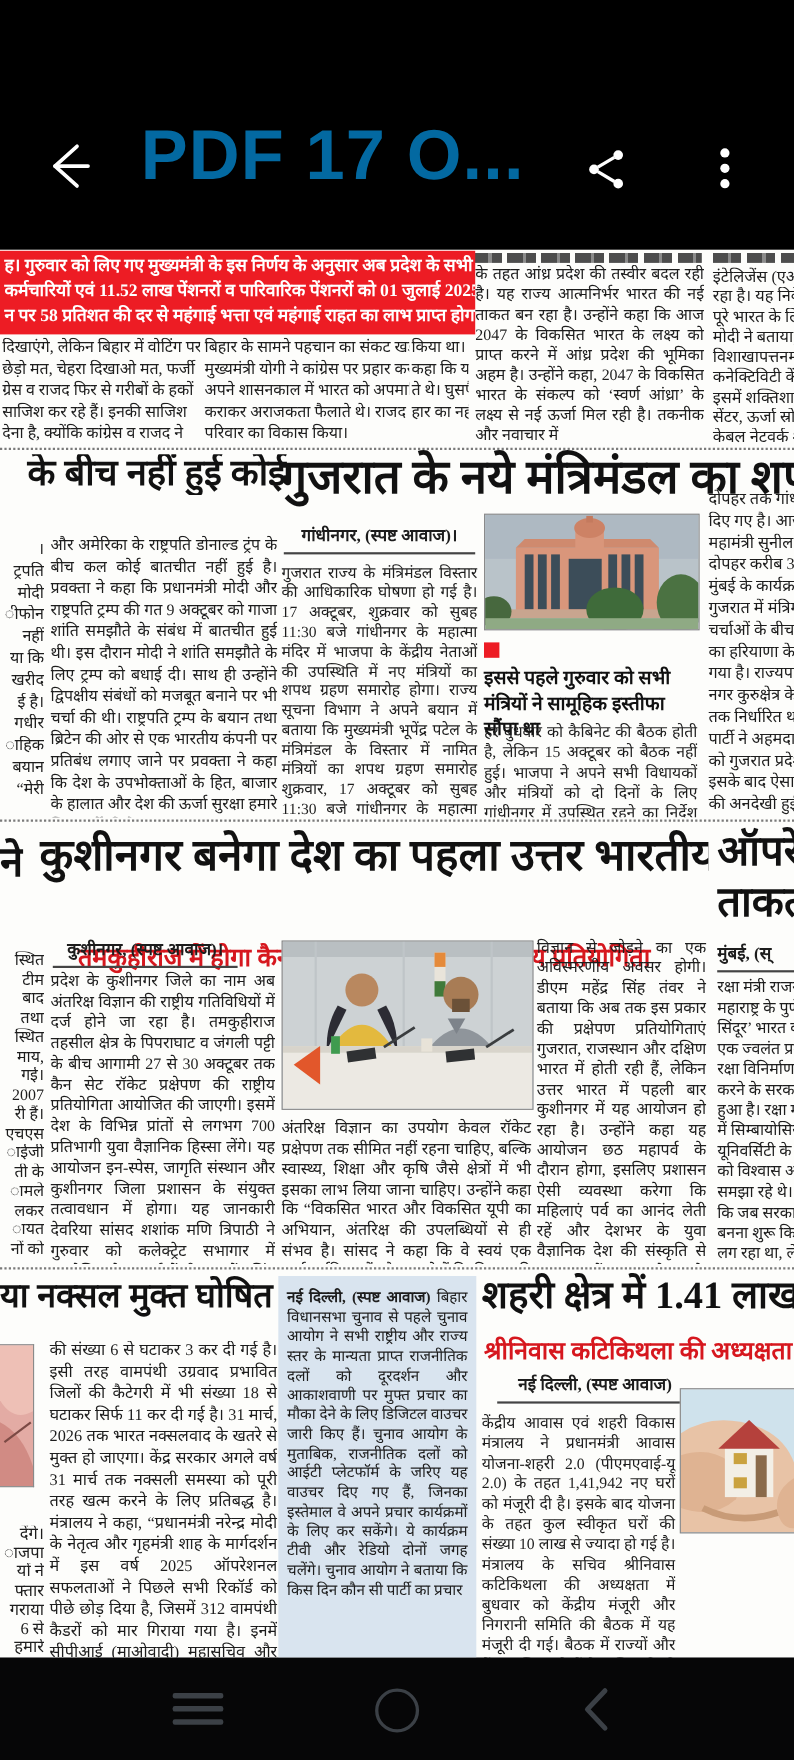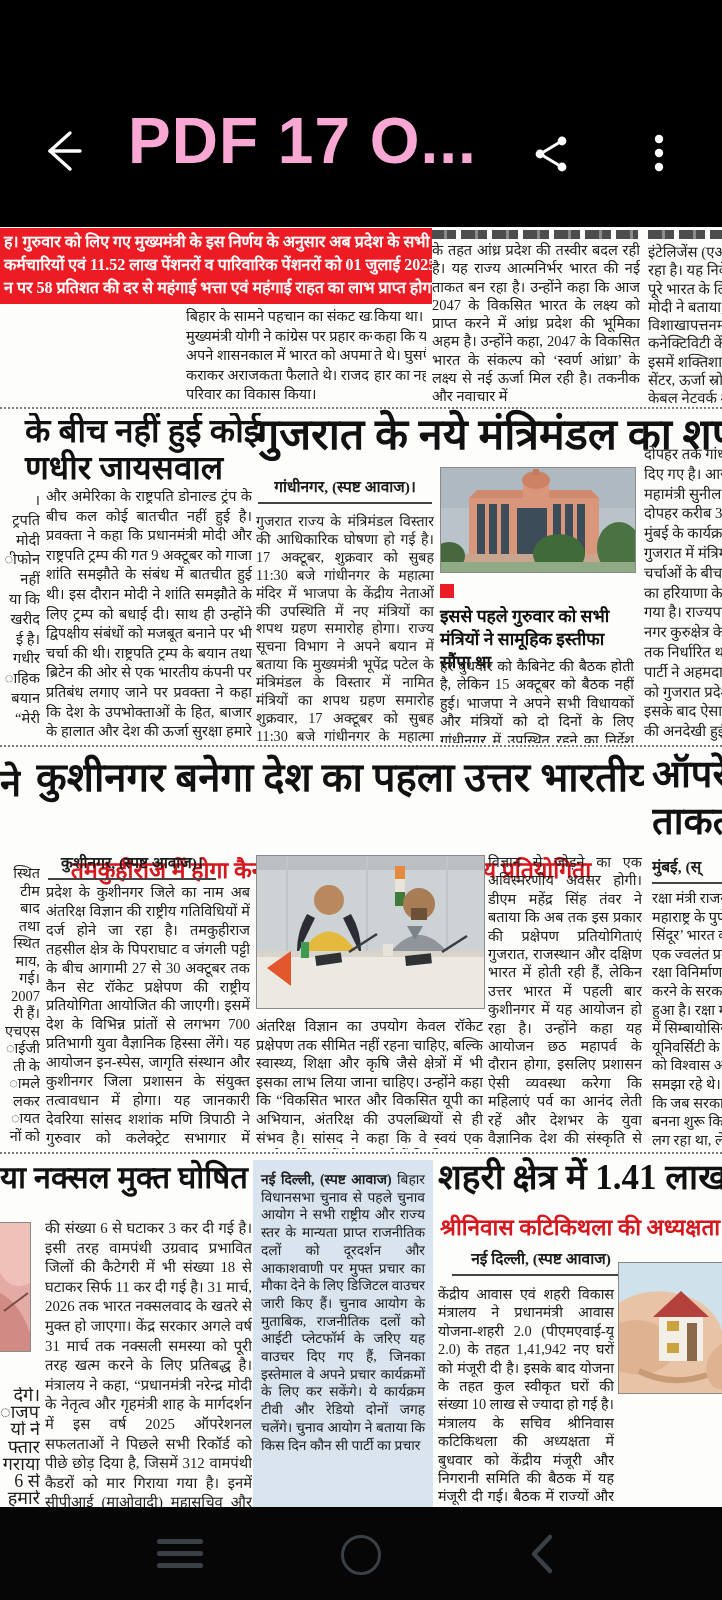--- a/index.html
+++ b/index.html
@@ -2,21 +2,21 @@
 <html><head>
 <meta charset="utf-8">
 <style>
   html,body{margin:0;padding:0;background:#000;}
   .screen{position:relative;width:722px;height:1600px;background:#000;overflow:hidden;
           font-family:"Liberation Serif","DejaVu Serif",serif;}
   .abs{position:absolute;}
 
   
   .appbar{position:absolute;left:0;top:0;width:722px;height:227px;background:#000;}
-  .app-title{position:absolute;left:128px;top:104px;width:400px;color:#f9a8d4;
+  .app-title{position:absolute;left:128px;top:104px;width:400px;color:#0369a1;
              font-family:"Liberation Sans","DejaVu Sans",sans-serif;
              font-size:64px;font-weight:bold;letter-spacing:1px;white-space:nowrap;}
   .icon-btn{position:absolute;cursor:pointer;}
 
   
   .page{position:absolute;left:0;top:227px;width:722px;height:1280px;background:#fdfdfb;
         color:#1d1d1d;overflow:hidden;}
   .cutbar{background:repeating-linear-gradient(90deg,#2e2e2e 0 14px,#777 14px 17px,#2e2e2e 17px 26px,#fdfdfb 26px 31px);opacity:.85;}
   .banner{background:#ed1c24;color:#fff;font-weight:bold;font-size:16px;line-height:23px;
           padding:2px 4px;white-space:nowrap;overflow:hidden;}
@@ -78,20 +78,27 @@
 
     <div class="abs cutbar" style="left:430px;top:3px;width:208px;height:9px;"></div>
     <div class="abs cutbar" style="left:648px;top:3px;width:74px;height:9px;"></div>
 
     <div class="abs banner" style="left:0;top:1px;width:424px;height:72px;">
       <div>ह। गुरुवार को लिए गए मुख्यमंत्री के इस निर्णय के अनुसार अब प्रदेश के सभी पात्र</div>
       <div>कर्मचारियों एवं 11.52 लाख पेंशनरों व पारिवारिक पेंशनरों को 01 जुलाई 2025 से 55</div>
       <div>न पर 58 प्रतिशत की दर से महंगाई भत्ता एवं महंगाई राहत का लाभ प्राप्त होगा।</div>
     </div>
 
+    <div class="abs linecol" style="left:2px;top:80px;width:180px;font-size:14.5px;line-height:19.6px;">
+        <div>दिखाएंगे, लेकिन बिहार में वोटिंग पर</div>
+        <div>छेड़ो मत, चेहरा दिखाओ मत, फर्जी</div>
+        <div>ग्रेस व राजद फिर से गरीबों के हकों</div>
+        <div>साजिश कर रहे हैं। इनकी साजिश</div>
+        <div>देना है, क्योंकि कांग्रेस व राजद ने</div>
+      </div>
     <div class="abs linecol" style="left:186px;top:80px;width:186px;font-size:14.5px;line-height:19.6px;">
         <div>बिहार के सामने पहचान का संकट खड़ा</div>
         <div>मुख्यमंत्री योगी ने कांग्रेस पर प्रहार करते हुए</div>
         <div>अपने शासनकाल में भारत को अपमानित</div>
         <div>कराकर अराजकता फैलाते थे। राजद ने</div>
         <div>परिवार का विकास किया।</div>
       </div>
     <div class="abs linecol" style="left:374px;top:80px;width:52px;font-size:14.5px;line-height:19.6px;">
         <div>किया था। उप्र</div>
         <div>कहा कि यह</div>
@@ -109,21 +116,20 @@
         <div>कनेक्टिविटी केंद्र</div>
         <div>इसमें शक्तिशाली</div>
         <div>सेंटर, ऊर्जा स्रोत</div>
         <div>केबल नेटवर्क श</div>
       </div>
 
     <div class="abs rule-dotted" style="left:0;top:180px;width:722px;"></div>
 
     <div class="abs headline" style="left:0;top:186px;width:252px;font-size:33px;line-height:37px;white-space:normal;padding-left:25px;">
       <div>के बीच नहीं हुई कोई</div>
-      <div>णधीर जायसवाल</div>
     </div>
     <div class="abs linecol ralign" style="left:0;top:264px;width:40px;font-size:14.6px;line-height:19.8px;">
         <div>।</div>
         <div>ट्रपति</div>
         <div>मोदी</div>
         <div>ीफोन</div>
         <div>नहीं</div>
         <div>या कि</div>
         <div>खरीद</div>
         <div>ई है।</div>
@@ -275,21 +281,21 @@
 
     <div class="abs headline" style="left:0;top:931px;width:293px;font-size:31px;line-height:40px;">या नक्सल मुक्त घोषित</div>
     <div class="abs photo-frame" style="left:0;top:995px;width:30px;height:128px;border-left:none;">
       <svg width="30" height="128" viewBox="0 0 30 128">
         <rect width="30" height="128" fill="#e3aba4"></rect>
         <path d="M0 0 H30 V60 Q12 70 0 50 Z" fill="#eec0b6"></path>
         <path d="M0 70 Q20 80 30 110 V128 H0 Z" fill="#d18b84"></path>
         <line x1="4" y1="88" x2="28" y2="70" stroke="#7c4a45" stroke-width="2"></line>
       </svg>
     </div>
-    <div class="abs linecol ralign" style="left:0;top:1160px;width:40px;font-size:18px;line-height:17.2px;">
+    <div class="abs linecol ralign" style="left:0;top:1160px;width:40px;font-size:15px;line-height:17.2px;">
         <div>देंगे।</div>
         <div>ाजपा</div>
         <div>यों ने</div>
         <div>फ्तार</div>
         <div>गराया</div>
         <div>6 से</div>
         <div>हमारे</div>
       </div>
     <div class="abs bodytxt" style="left:45px;top:992px;width:207px;height:288px;line-height:19.6px;font-size:14.8px;">की संख्या 6 से घटाकर 3 कर दी गई है। इसी तरह वामपंथी उग्रवाद प्रभावित जिलों की कैटेगरी में भी संख्या 18 से घटाकर सिर्फ 11 कर दी गई है। 31 मार्च, 2026 तक भारत नक्सलवाद के खतरे से मुक्त हो जाएगा। केंद्र सरकार अगले वर्ष 31 मार्च तक नक्सली समस्या को पूरी तरह खत्म करने के लिए प्रतिबद्ध है। मंत्रालय ने कहा, “प्रधानमंत्री नरेन्द्र मोदी के नेतृत्व और गृहमंत्री शाह के मार्गदर्शन में इस वर्ष 2025 ऑपरेशनल सफलताओं ने पिछले सभी रिकॉर्ड को पीछे छोड़ दिया है, जिसमें 312 वामपंथी कैडरों को मार गिराया गया है। इनमें सीपीआई (माओवादी) महासचिव और आठ अन्य</div>
 

